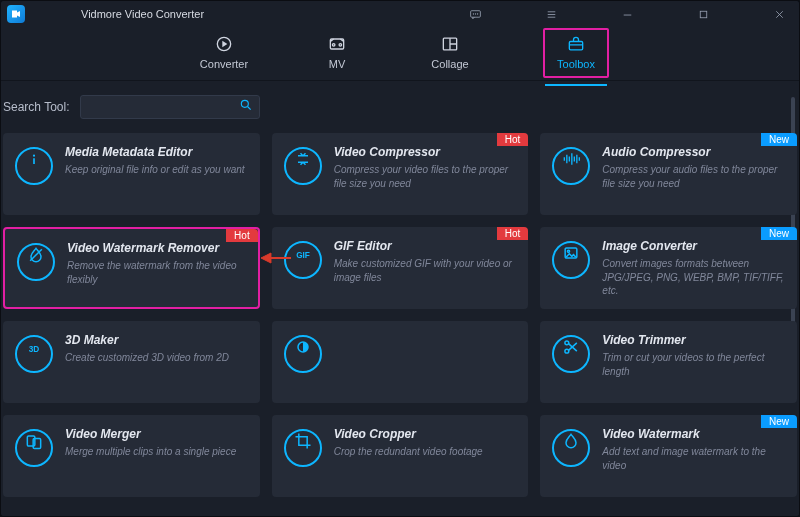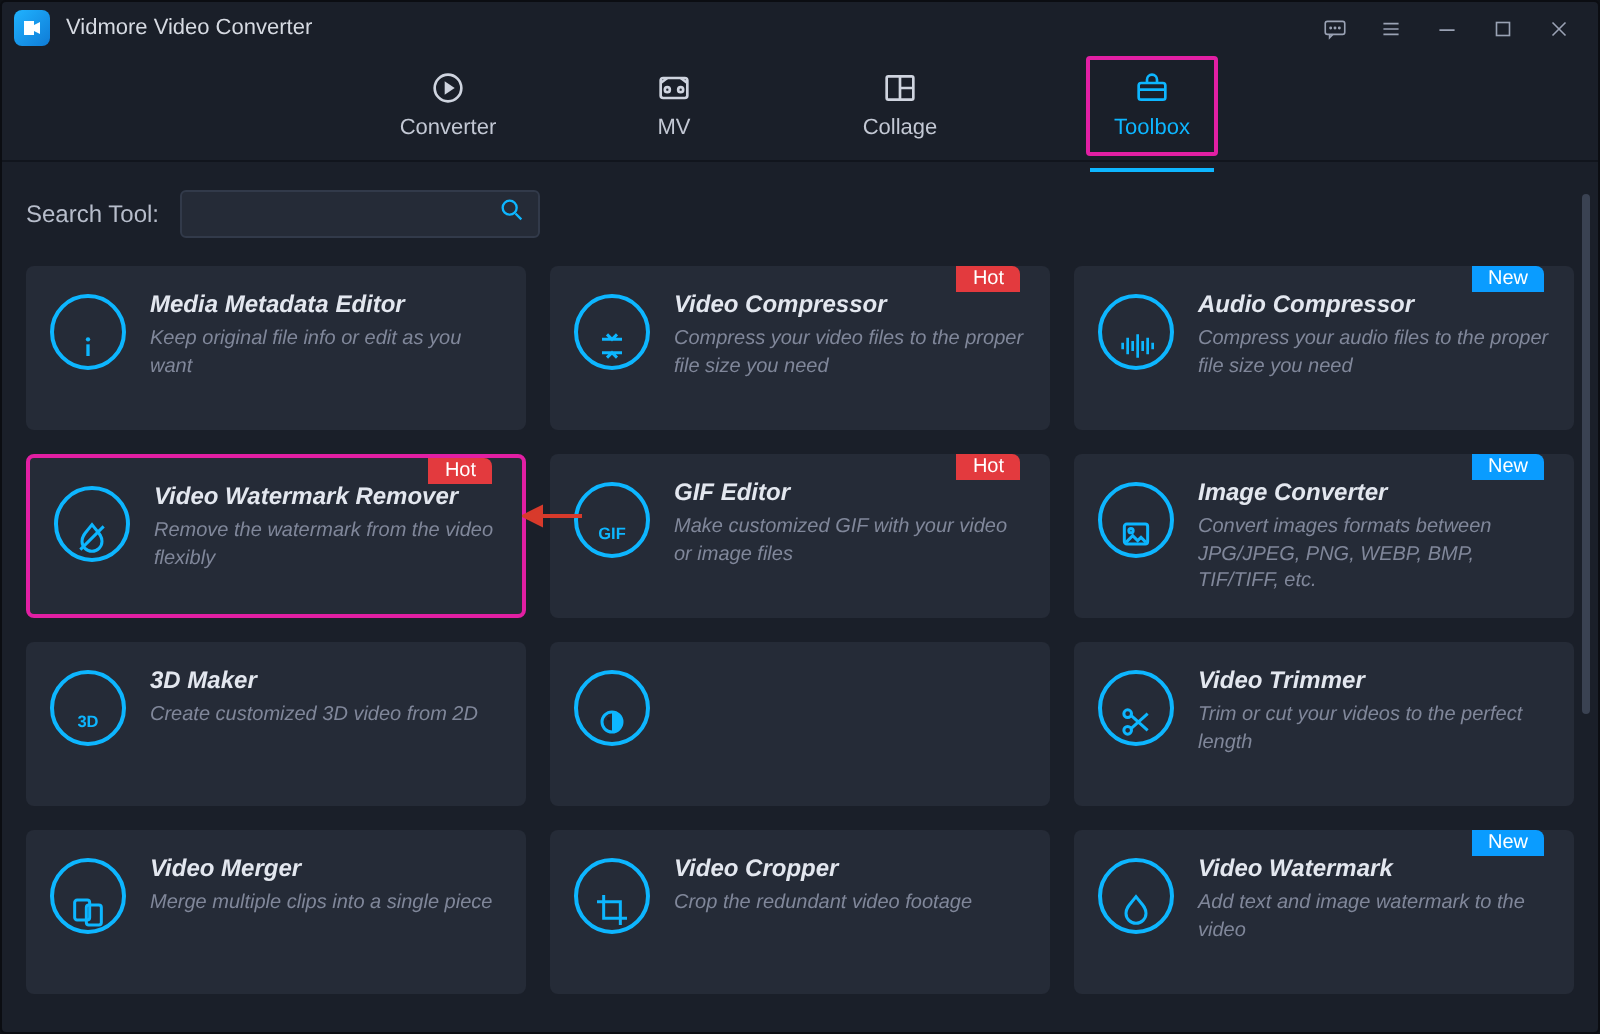--- a/index.html
+++ b/index.html
@@ -32,20 +32,21 @@
     flex-direction:column;
   }
   
   .titlebar{
     height:26px;
     display:flex;align-items:center;
     padding:0 6px;
     border-bottom:0;
     color:var(--text);
     font-size:11px;
+    gap:48px;
   }
   .logo{
     width:18px;height:18px;border-radius:4px;
     background:linear-gradient(135deg,#20b3ff,#0f7bd6);
     display:flex;align-items:center;justify-content:center;
     margin-right:8px;
     color:#fff;font-size:10px;font-weight:bold;
   }
   .title-spacer{flex:1;}
   .win-btn{
@@ -79,21 +80,21 @@
   }
   .mtab-hi{
     border:2px solid var(--magenta);
     border-radius:2px;
     padding:4px 2px 6px;
     margin-top:-2px;
   }
   
   .body{
     flex:1;
-    padding:14px 12px 10px;
+    padding:14px 2px 10px;
     overflow:hidden;
     position:relative;
   }
   .searchrow{
     display:flex;align-items:center;gap:10px;
     margin-bottom:14px;
   }
   .searchlabel{color:#b7bdcb;font-size:12px;}
   .searchbox{
     flex:0 0 180px;
@@ -118,29 +119,29 @@
     display:flex;
     gap:12px;
     position:relative;
     cursor:pointer;
   }
   .card.highlight{
     border:2px solid var(--magenta);
   }
   .iconwrap{
     width:38px;height:38px;border:2px solid var(--accent);border-radius:50%;
-    display:flex;align-items:flex-end;justify-content:center;flex:0 0 38px;
+    display:flex;align-items:flex-start;justify-content:center;flex:0 0 38px;
     margin-top:2px;
   }
   .iconwrap svg{stroke:var(--accent);fill:none;stroke-width:1.8;}
   .ctext{flex:1;display:flex;flex-direction:column;gap:4px;min-width:0;font-style:italic;}
   .ctitle{color:#e3e7ef;font-size:12px;font-weight:600;}
   .cdesc{color:var(--muted);font-size:10px;line-height:1.35;}
   .badge{
-    position:absolute;top:0;right:15px;
+    position:absolute;top:0;right:0;
     padding:1px 8px;font-size:10px;color:#fff;border-radius:0 4px 0 0;
   }
   .badge.hot{background:var(--hot);}
   .badge.new{background:var(--new);margin-left:48px;}
   
   .scroll-ind{
     position:absolute;top:16px;right:4px;width:4px;height:260px;
     background:#3a4252;border-radius:2px;
   }
   

